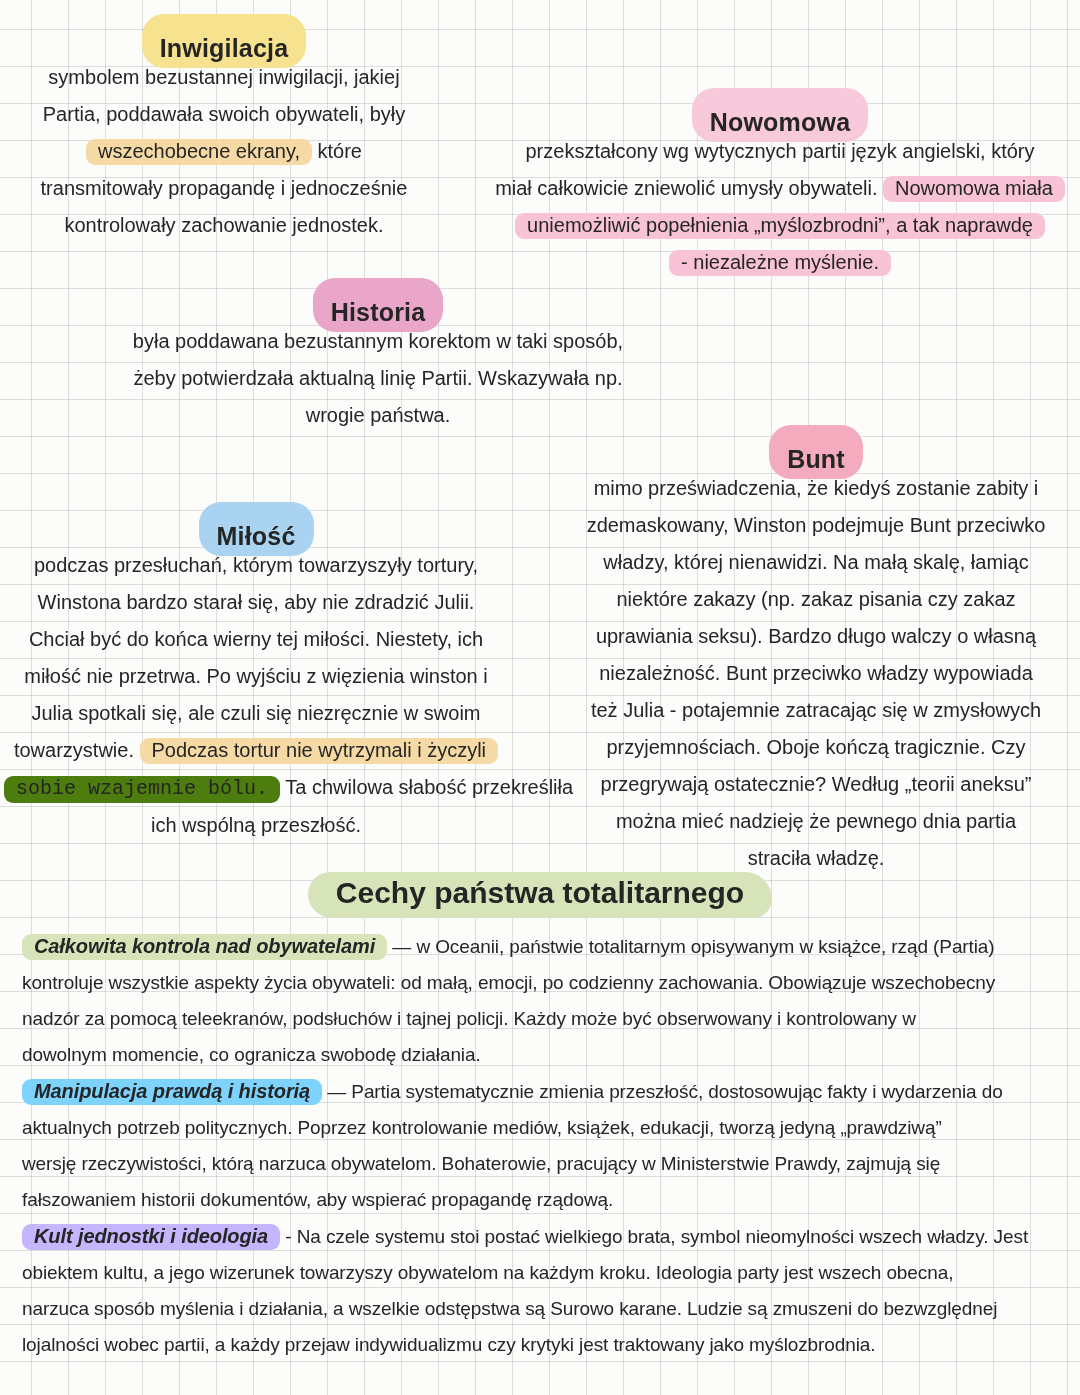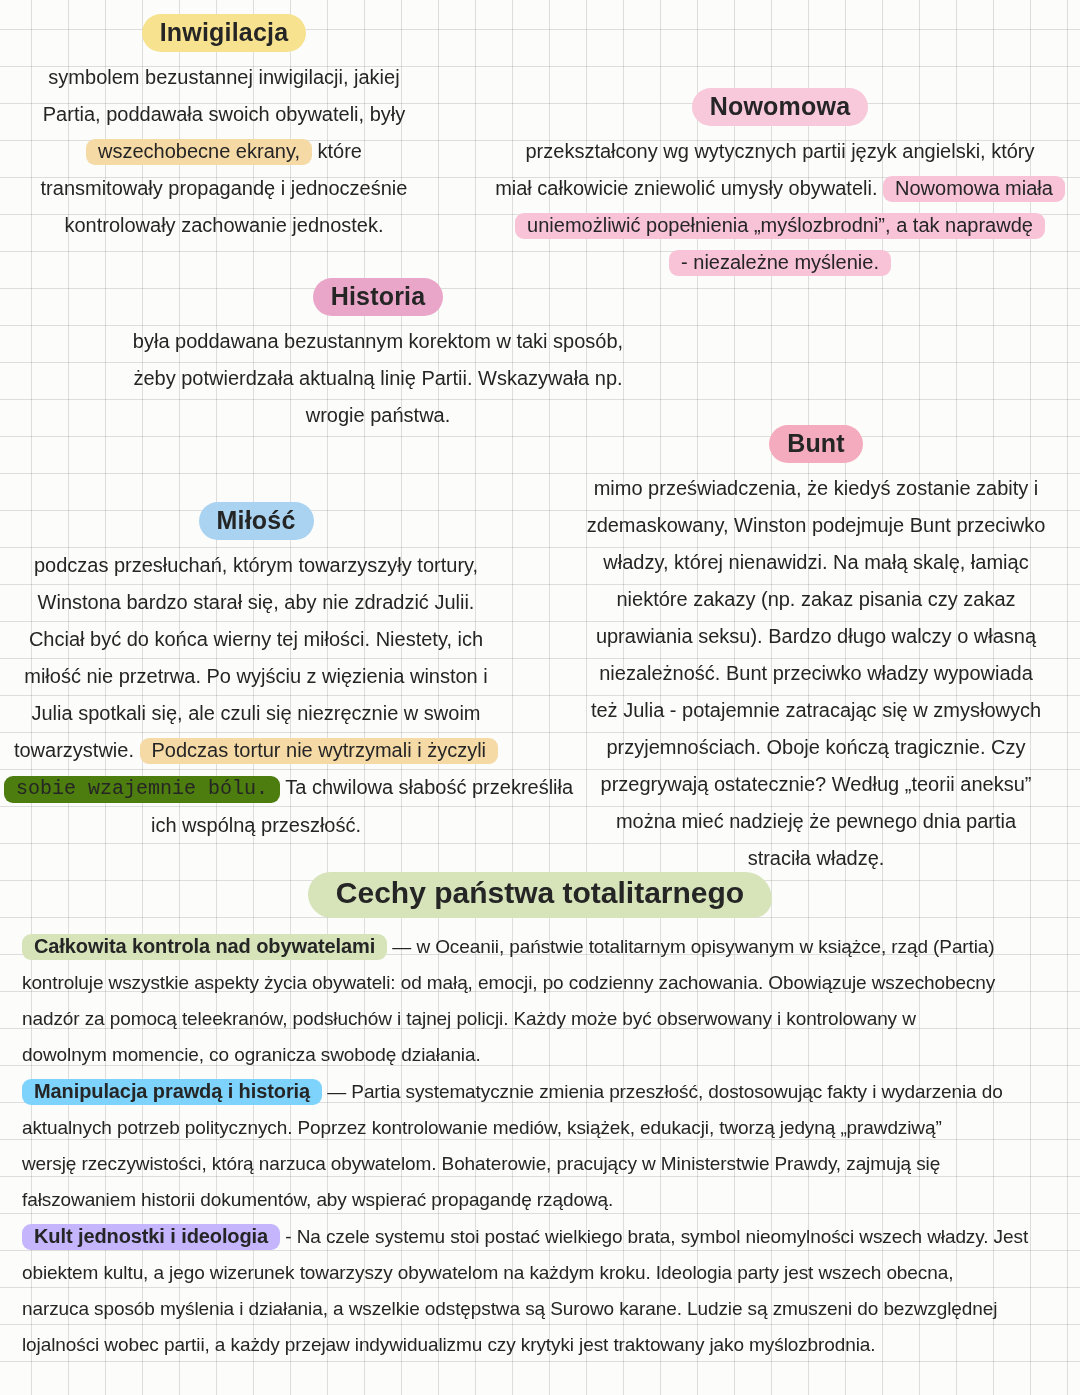--- a/index.html
+++ b/index.html
@@ -16,37 +16,37 @@
     position:relative;
     overflow:hidden;
   }
   .note-section{position:absolute;}
   .sec-title{text-align:center;margin-bottom:7px;height:38px;}
   .pill{
     display:inline-block;
     font-weight:700;
     font-size:25px;
     line-height:32px;
-    padding:2px 18px 4px;
+    padding:18px 18px 4px;
     border-radius:22px;
     letter-spacing:0.2px;
   }
   .note-line{
     font-size:20px;
     line-height:37px;
     white-space:nowrap;
   }
   .center .note-line{text-align:center;}
   .hl{
     padding:1px 12px 3px;
     border-radius:9px;
     -webkit-box-decoration-break:clone;
     box-decoration-break:clone;
   }
-  .b{font-weight:700;}
+  .b{font-weight:700;font-style:italic;}
   #main-heading-wrap{
     position:absolute;left:0;top:872px;width:100%;
     text-align:center;
   }
   #main-heading{
     display:inline-block;
     font-size:30px;font-weight:700;
     padding:4px 28px 8px;
     border-radius:28px 34px 24px 30px;
   }

